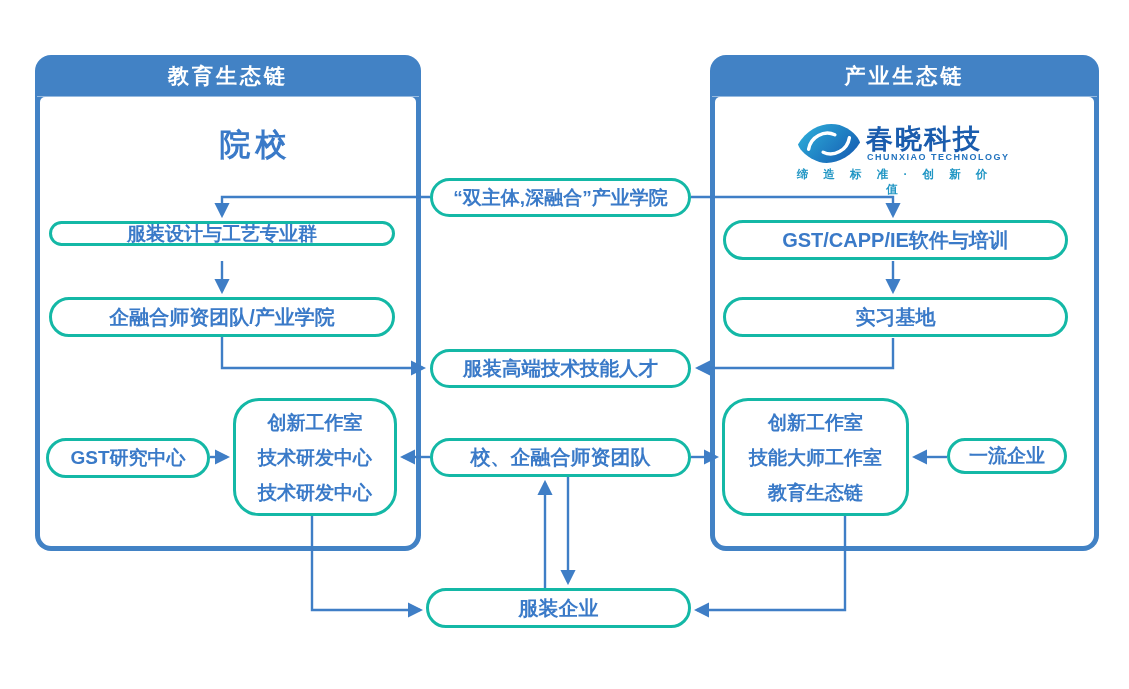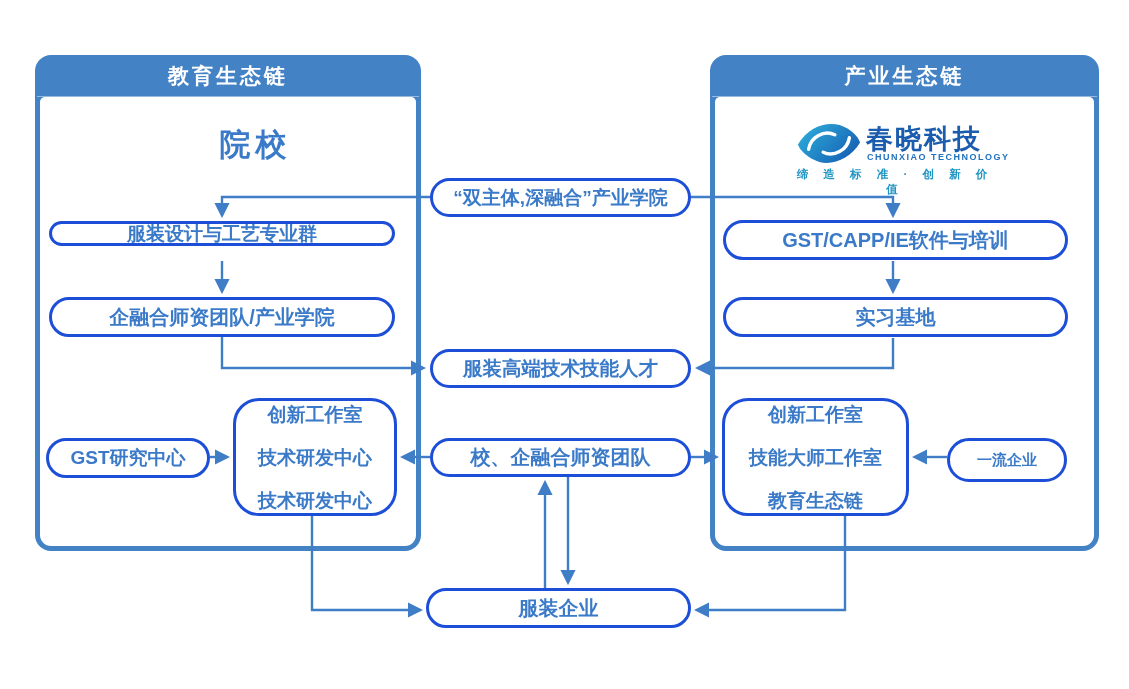--- a/index.html
+++ b/index.html
@@ -12,26 +12,26 @@
     position:absolute;top:0;left:0;right:0;height:42px;line-height:42px;
     text-align:center;color:#ffffff;font-size:21px;font-weight:bold;letter-spacing:3px;
   }
   .container .sep{position:absolute;top:41px;left:2px;right:2px;height:1px;background:rgba(255,255,255,.45);}
   .container .body{
     position:absolute;left:5px;right:5px;top:42px;bottom:5px;background:#ffffff;
     border-radius:5px 5px 11px 11px;
   }
   .node{
     position:absolute;box-sizing:border-box;background:#ffffff;
-    border:3px solid #1d4ed8;color:#3A7AC8;font-weight:bold;
+    border:3px solid #14b8a6;color:#3A7AC8;font-weight:bold;
     display:flex;align-items:center;justify-content:center;text-align:center;
     white-space:nowrap;z-index:3;
   }
   .pill{border-radius:999px;}
-  .multibox{border-radius:26px;flex-direction:column;line-height:35px;gap:8px;}
+  .multibox{border-radius:26px;flex-direction:column;line-height:35px;}
   .bigtitle{
     position:absolute;text-align:center;color:#3A7AC8;font-weight:bold;z-index:3;
   }
   #arrows{position:absolute;left:0;top:0;z-index:2;}
   .logo-cn{position:absolute;left:866px;top:121px;font-size:27px;font-weight:bold;color:#1A5CAD;letter-spacing:2px;z-index:3;}
   .logo-en{position:absolute;left:867px;top:152px;font-size:9px;font-weight:bold;color:#2273BE;letter-spacing:1.5px;z-index:3;}
   .logo-slogan{position:absolute;left:786px;top:167px;width:218px;text-align:center;font-size:11.5px;font-weight:bold;color:#2196C4;letter-spacing:6px;z-index:3;}
   .logo-icon{position:absolute;left:796px;top:119px;z-index:3;}
 </style>
 </head>
@@ -114,15 +114,15 @@
   <div class="node pill" style="left:723px;top:220px;width:345px;height:40px;font-size:20px;">GST/CAPP/IE软件与培训</div>
 
   <div class="node pill" style="left:723px;top:297px;width:345px;height:40px;font-size:20px;">实习基地</div>
 
   <div class="node multibox" style="left:722px;top:398px;width:187px;height:118px;font-size:19px;">
     <span>创新工作室</span>
     <span>技能大师工作室</span>
     <span>教育生态链</span>
   </div>
 
-  <div class="node pill" style="left:947px;top:438px;width:120px;height:44px;font-size:15px;">一流企业</div>
+  <div class="node pill" style="left:947px;top:438px;width:120px;height:36px;font-size:19px;">一流企业</div>
 
 </div>
 
 </body></html>

